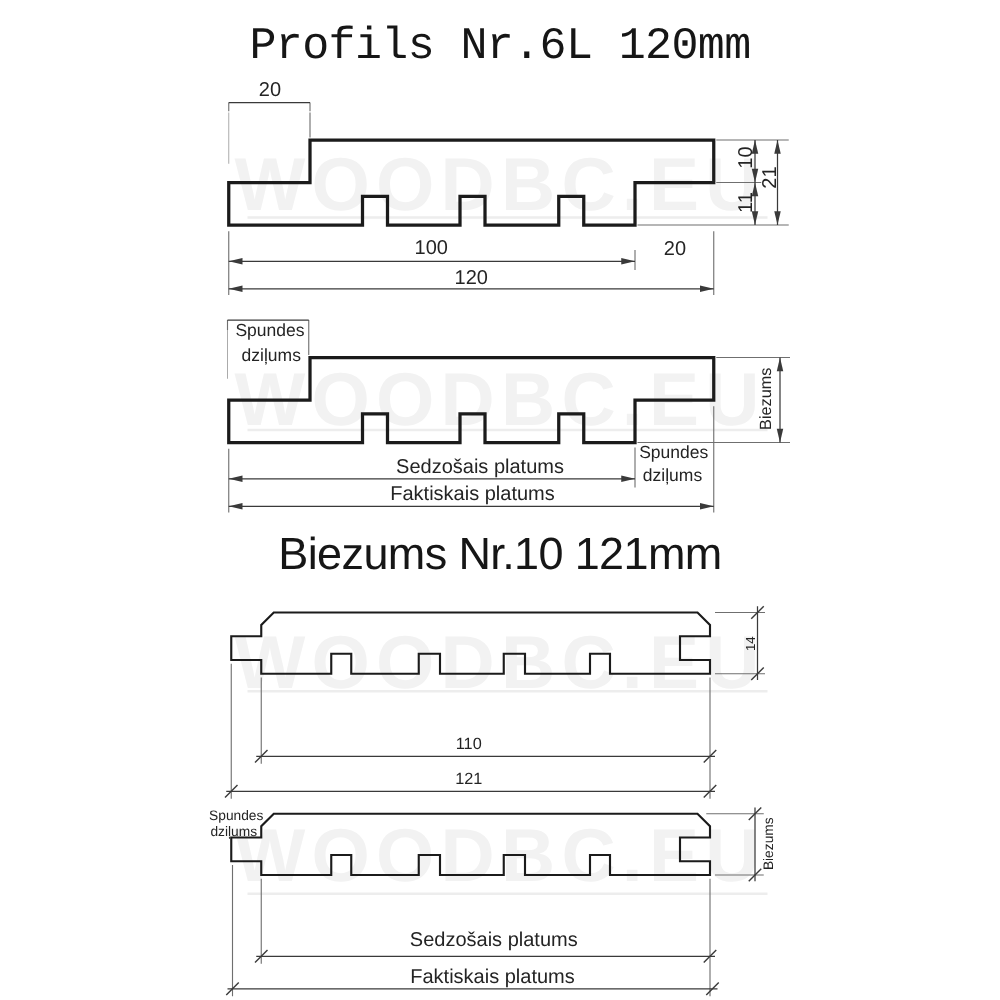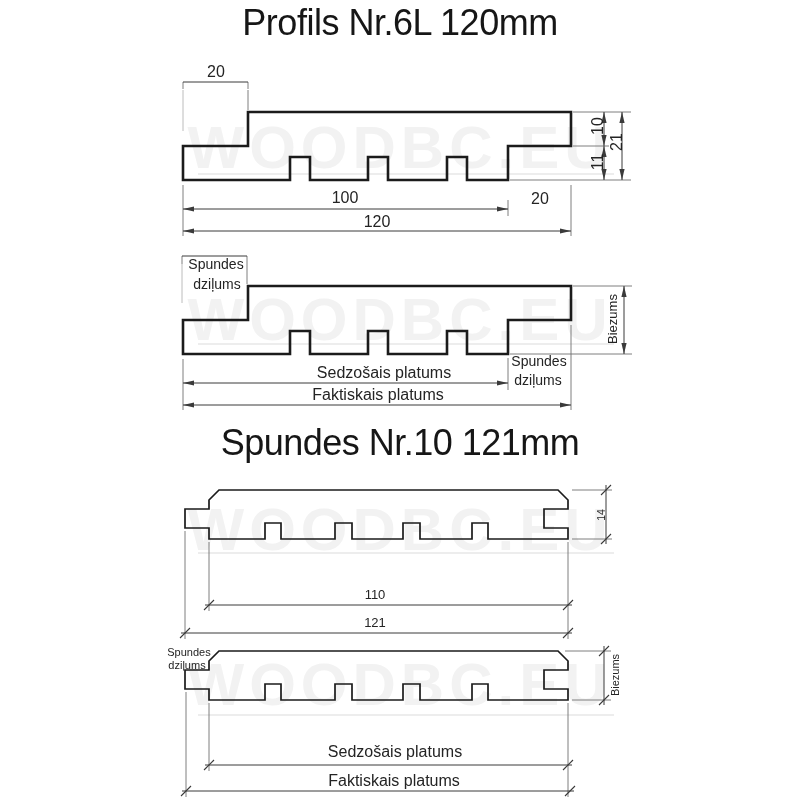--- a/index.html
+++ b/index.html
@@ -35,22 +35,22 @@
 
   <div class="watermark" style="top:117px;">WOODBC.EU</div>
   <div class="wm-line" style="top:173px;"></div>
   <div class="watermark" style="top:289px;">WOODBC.EU</div>
   <div class="wm-line" style="top:343px;"></div>
   <div class="watermark" style="top:499px;">WOODBC.EU</div>
   <div class="wm-line" style="top:552px;"></div>
   <div class="watermark" style="top:654px;">WOODBC.EU</div>
   <div class="wm-line" style="top:714px;"></div>
 
-  <h1 class="title" style="top:2px;">Profils Nr.6L 120mm</h1>
-  <h1 class="title" style="top:422px;">Spundes Nr.10 121mm</h1>
+  <h1 class="title" style="top:16px;font-family:Liberation Mono, monospace;">Profils Nr.6L 120mm</h1>
+  <h1 class="title" style="top:422px;">Biezums Nr.10 121mm</h1>
 
   <svg width="800" height="800" viewBox="0 0 800 800">
 
     <g>
       <path class="profile" d="M248,112 L571,112 L571,146 L508,146 L508,180 L467,180 L467,157 L447,157 L447,180 L388,180 L388,157 L368,157 L368,180 L310,180 L310,157 L290,157 L290,180 L183,180 L183,146 L248,146 Z"></path>
       <g class="ext">
         <line x1="183" y1="82" x2="183" y2="89"></line>
         <line x1="248" y1="82" x2="248" y2="89"></line>
         <line class="light" x1="183" y1="90" x2="183" y2="131"></line>
         <line x1="248" y1="90" x2="248" y2="110"></line>

